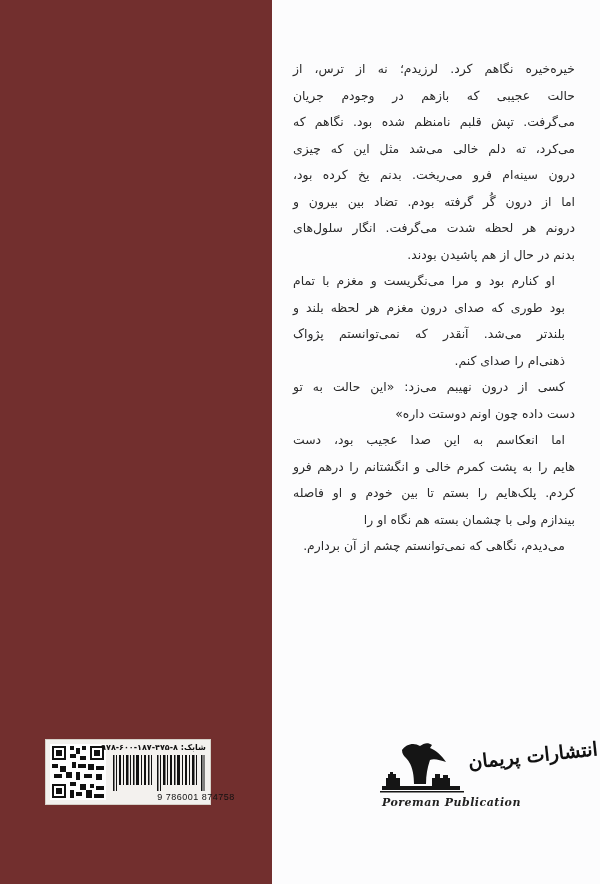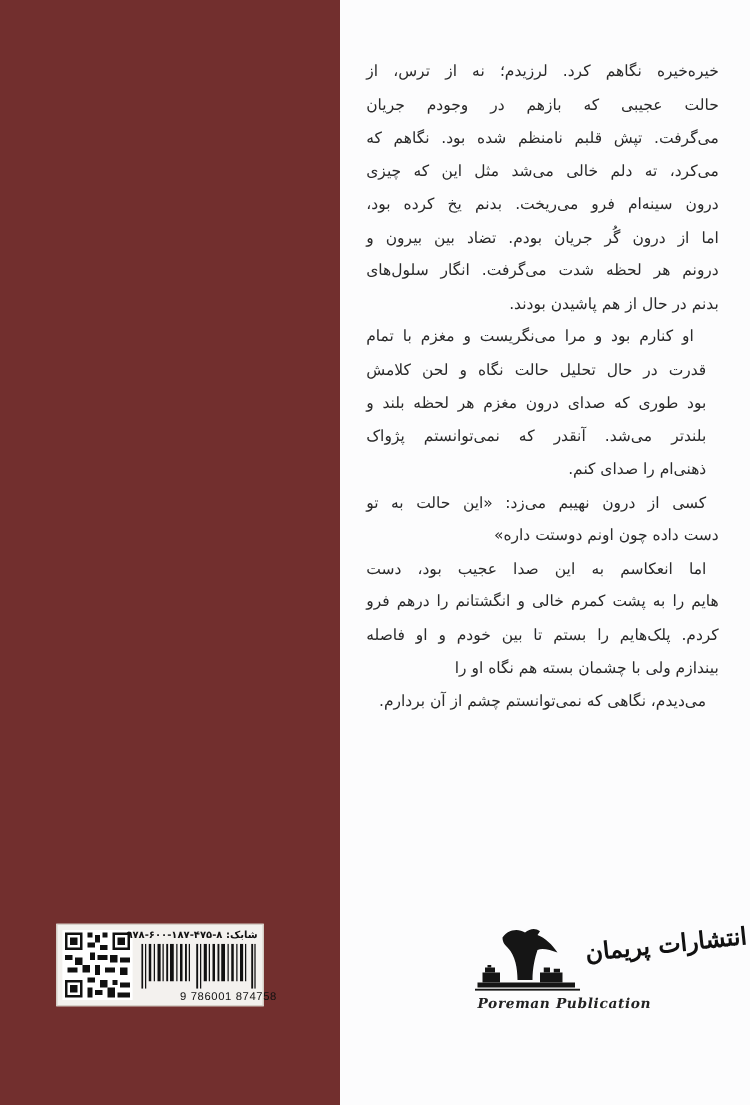--- a/index.html
+++ b/index.html
@@ -10,34 +10,34 @@
   }
   .spine-panel {
     position: absolute; left: 0; top: 0; width: 272px; height: 884px;
     background: #722f2e;
   }
   .page-panel {
     position: absolute; left: 272px; top: 0; width: 328px; height: 884px;
     background: #fcfcfd;
   }
   .text-block {
-    position: absolute; left: 293px; top: 44px; width: 282px;
+    position: absolute; left: 293px; top: 56px; width: 282px;
     direction: rtl; text-align: justify;
     font-family: "DejaVu Sans", sans-serif;
     font-size: 12.4px; line-height: 26.5px; color: #2a2a2a;
   }
   .para { margin: 0; text-indent: 0; }
   .para.indent { text-indent: 10px; }
   .para.last { text-align: center; text-align-last: center; }
   .para .line { display: block; text-align-last: justify; white-space: nowrap; }
   .para .line.end { text-align-last: right; }
 
   .barcode-box {
     position: absolute; left: 45px; top: 739px; width: 164px; height: 64px;
-    background: #f3f1ee; border: 1px solid #d6d0c8;
+    background: #f3f1ee; border: 1px solid #d6d0c8; text-align: center;
   }
   .qr {
     position: absolute; left: 4px; top: 4px; width: 56px; height: 56px;
     background: #fff;
   }
   .isbn-text {
     position: absolute; right: 4px; top: 3px;
     font-size: 8px; color: #111; direction: rtl; white-space: nowrap;
     font-family: "DejaVu Sans", sans-serif; font-weight: bold;
   }
@@ -70,27 +70,26 @@
 <div class="spine-panel"></div>
 <div class="page-panel"></div>
 
 <div class="text-block">
   <p class="para">
     <span class="line">خیره‌خیره نگاهم کرد. لرزیدم؛ نه از ترس، از</span>
     <span class="line">حالت عجیبی که بازهم در وجودم جریان</span>
     <span class="line">می‌گرفت. تپش قلبم نامنظم شده بود. نگاهم که</span>
     <span class="line">می‌کرد، ته دلم خالی می‌شد مثل این که چیزی</span>
     <span class="line">درون سینه‌ام فرو می‌ریخت. بدنم یخ کرده بود،</span>
-    <span class="line">اما از درون گُر جریان بودم. تضاد بین بیرون و</span>
+    <span class="line">اما از درون گُر گرفته بودم. تضاد بین بیرون و</span>
     <span class="line">درونم هر لحظه شدت می‌گرفت. انگار سلول‌های</span>
     <span class="line end">بدنم در حال از هم پاشیدن بودند.</span>
   </p>
   <p class="para indent">
     <span class="line" style="padding-right:10px">او کنارم بود و مرا می‌نگریست و مغزم با تمام</span>
-    <span class="line">قدرت در حال تحلیل حالت نگاه و لحن کلامش</span>
     <span class="line">بود طوری که صدای درون مغزم هر لحظه بلند و</span>
     <span class="line">بلندتر می‌شد. آنقدر که نمی‌توانستم پژواک</span>
     <span class="line end">ذهنی‌ام را صدای کنم.</span>
   </p>
   <p class="para">
     <span class="line" style="padding-right:10px">کسی از درون نهیبم می‌زد: «این حالت به تو</span>
     <span class="line end">دست داده چون اونم دوستت داره»</span>
   </p>
   <p class="para">
     <span class="line" style="padding-right:10px">اما انعکاسم به این صدا عجیب بود، دست</span>

